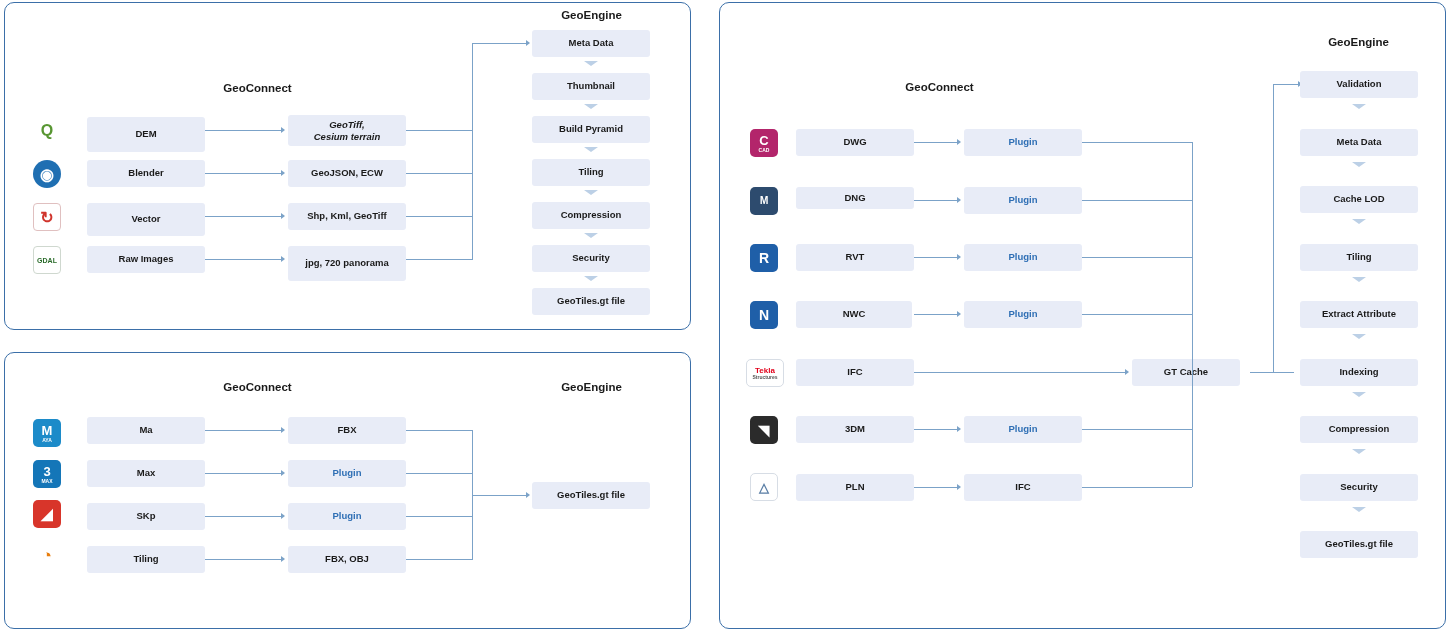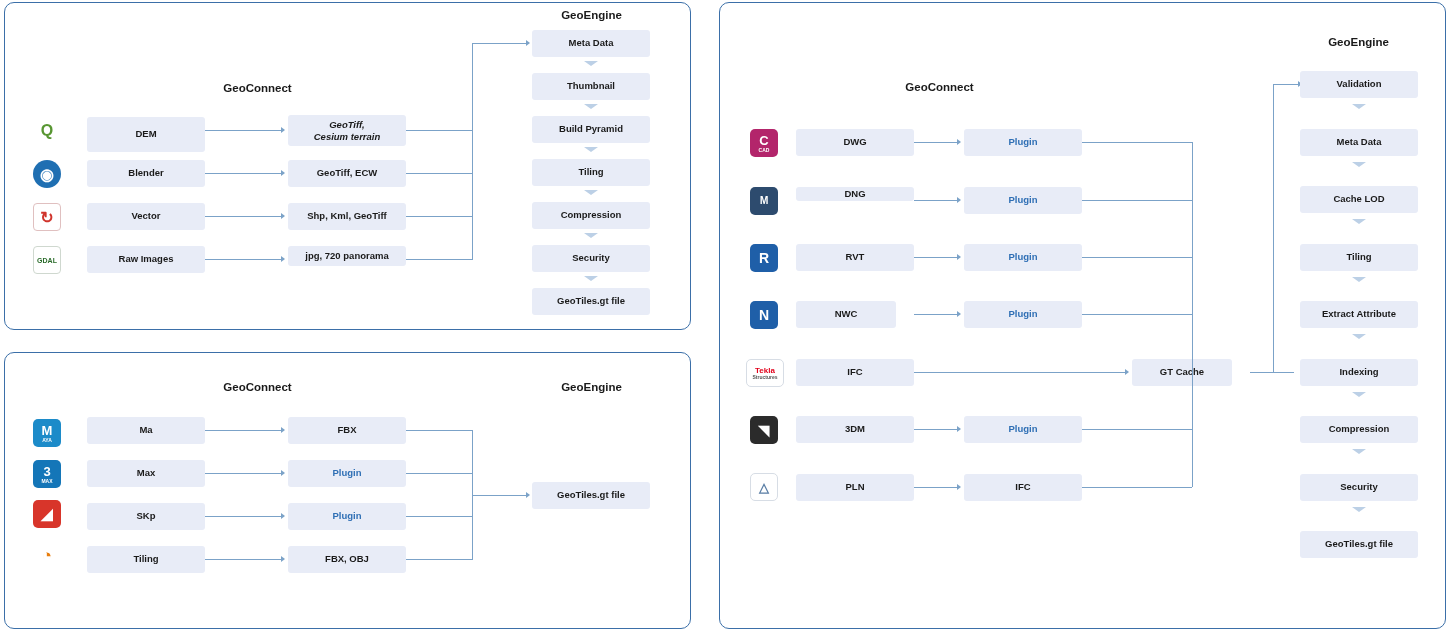--- a/index.html
+++ b/index.html
@@ -32,28 +32,28 @@
 <div class="col-title" style="left:180px;top:82px;width:155px;">GeoConnect</div>
 <div class="col-title" style="left:514px;top:9px;width:155px;">GeoEngine</div>
 
 <div class="ico" style="left:33px;top:117px;background:#ffffff;color:#589632;font-size:16px;">Q</div>
 <div class="ico" style="left:33px;top:160px;background:#1f6fb2;color:#ffffff;font-size:16px;border-radius:14px;">◉</div>
 <div class="ico" style="left:33px;top:203px;background:#ffffff;color:#d0342c;font-size:16px;border:1px solid #e0c0c0;">↻</div>
 <div class="ico" style="left:33px;top:246px;background:#ffffff;color:#2a6b2a;font-size:7px;border:1px solid #cfd8cf;">GDAL</div>
 
 <div class="box" style="left:87px;top:117px;width:118px;height:35px;">DEM</div>
 <div class="box" style="left:87px;top:160px;width:118px;height:27px;">Blender</div>
-<div class="box" style="left:87px;top:203px;width:118px;height:27px;">Vector</div>
+<div class="box" style="left:87px;top:203px;width:118px;height:33px;">Vector</div>
 <div class="box" style="left:87px;top:246px;width:118px;height:27px;">Raw Images</div>
 
 <div class="box two" style="left:288px;top:115px;width:118px;height:31px;white-space:pre-line;">GeoTiff,
 Cesium terrain</div>
-<div class="box" style="left:288px;top:160px;width:118px;height:27px;">GeoTiff, ECW</div>
+<div class="box" style="left:288px;top:160px;width:118px;height:27px;">GeoJSON, ECW</div>
 <div class="box" style="left:288px;top:203px;width:118px;height:27px;">Shp, Kml, GeoTiff</div>
-<div class="box" style="left:288px;top:246px;width:118px;height:20px;">jpg, 720 panorama</div>
+<div class="box" style="left:288px;top:246px;width:118px;height:35px;">jpg, 720 panorama</div>
 
 <div class="box" style="left:532px;top:30px;width:118px;height:27px;">Meta Data</div>
 <div class="box" style="left:532px;top:73px;width:118px;height:27px;">Thumbnail</div>
 <div class="box" style="left:532px;top:116px;width:118px;height:27px;">Build Pyramid</div>
 <div class="box" style="left:532px;top:159px;width:118px;height:27px;">Tiling</div>
 <div class="box" style="left:532px;top:202px;width:118px;height:27px;">Compression</div>
 <div class="box" style="left:532px;top:245px;width:118px;height:27px;">Security</div>
 <div class="box" style="left:532px;top:288px;width:118px;height:27px;">GeoTiles.gt file</div>
 
 <div class="darrow" style="left:584px;top:61px;"></div>
@@ -138,35 +138,35 @@
 <div class="ico sq" style="left:750px;top:244px;background:#1f5fa8;color:#fff;font-size:14px;">R</div>
 <div class="ico sq" style="left:750px;top:301px;background:#1f5fa8;color:#fff;font-size:14px;">N</div>
 <div class="ico sq white" style="left:746px;top:359px;width:38px;color:#e2001a;font-size:8px;flex-direction:column;">
     <span>Tekla</span>
     <small style="color:#555;font-size:5px;">Structures</small>
   </div>
 <div class="ico sq" style="left:750px;top:416px;background:#2b2b2b;color:#fff;font-size:14px;">◥</div>
 <div class="ico sq white" style="left:750px;top:473px;color:#5b7fa6;font-size:13px;">△</div>
 
 <div class="box" style="left:796px;top:129px;width:118px;height:27px;">DWG</div>
-<div class="box" style="left:796px;top:187px;width:118px;height:14px;">DNG</div>
+<div class="box" style="left:796px;top:187px;width:118px;height:22px;">DNG</div>
 <div class="box" style="left:796px;top:244px;width:118px;height:27px;">RVT</div>
-<div class="box" style="left:796px;top:301px;width:100px;height:27px;">NWC</div>
+<div class="box" style="left:796px;top:301px;width:116px;height:27px;">NWC</div>
 <div class="box" style="left:796px;top:359px;width:118px;height:27px;">IFC</div>
 <div class="box" style="left:796px;top:416px;width:118px;height:27px;">3DM</div>
 <div class="box" style="left:796px;top:474px;width:118px;height:27px;">PLN</div>
 
 <div class="box plugin" style="left:964px;top:129px;width:118px;height:27px;">Plugin</div>
 <div class="box plugin" style="left:964px;top:187px;width:118px;height:27px;">Plugin</div>
 <div class="box plugin" style="left:964px;top:244px;width:118px;height:27px;">Plugin</div>
 <div class="box plugin" style="left:964px;top:301px;width:118px;height:27px;">Plugin</div>
 <div class="box plugin" style="left:964px;top:416px;width:118px;height:27px;">Plugin</div>
 <div class="box" style="left:964px;top:474px;width:118px;height:27px;">IFC</div>
 
-<div class="box" style="left:1132px;top:359px;width:100px;height:27px;">GT Cache</div>
+<div class="box" style="left:1132px;top:359px;width:108px;height:27px;">GT Cache</div>
 
 <div class="conn h" style="left:914px;top:142px;width:43px;"></div>
 <div class="arrow" style="left:957px;top:139px;"></div>
 <div class="conn h" style="left:914px;top:200px;width:43px;"></div>
 <div class="arrow" style="left:957px;top:197px;"></div>
 <div class="conn h" style="left:914px;top:257px;width:43px;"></div>
 <div class="arrow" style="left:957px;top:254px;"></div>
 <div class="conn h" style="left:914px;top:314px;width:43px;"></div>
 <div class="arrow" style="left:957px;top:311px;"></div>
 <div class="conn h" style="left:914px;top:429px;width:43px;"></div>

